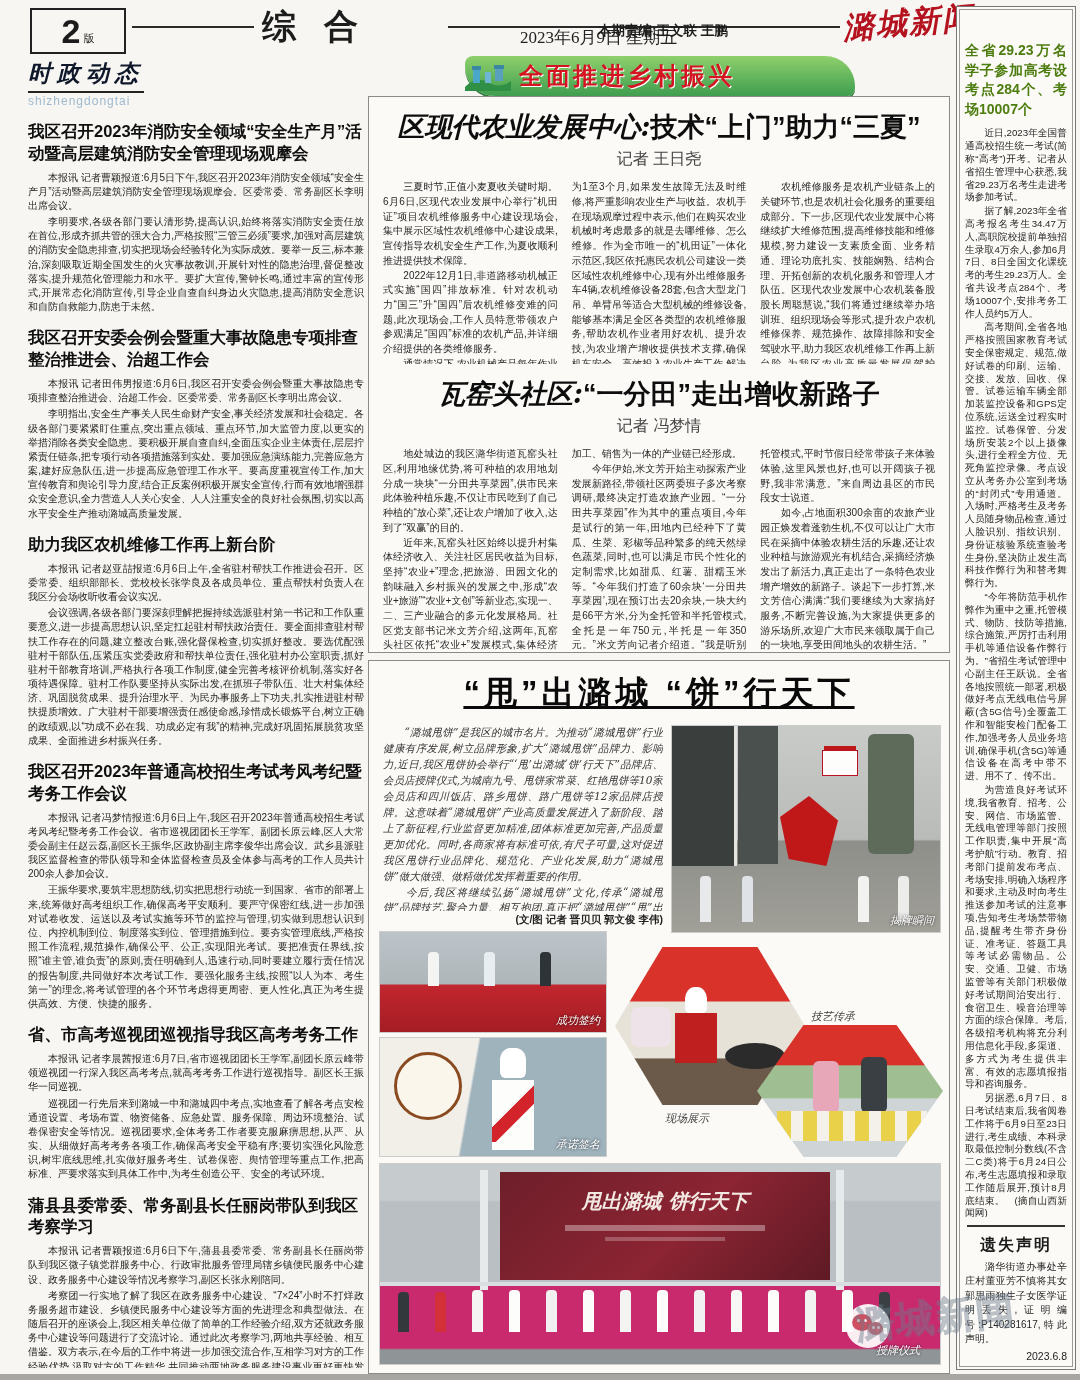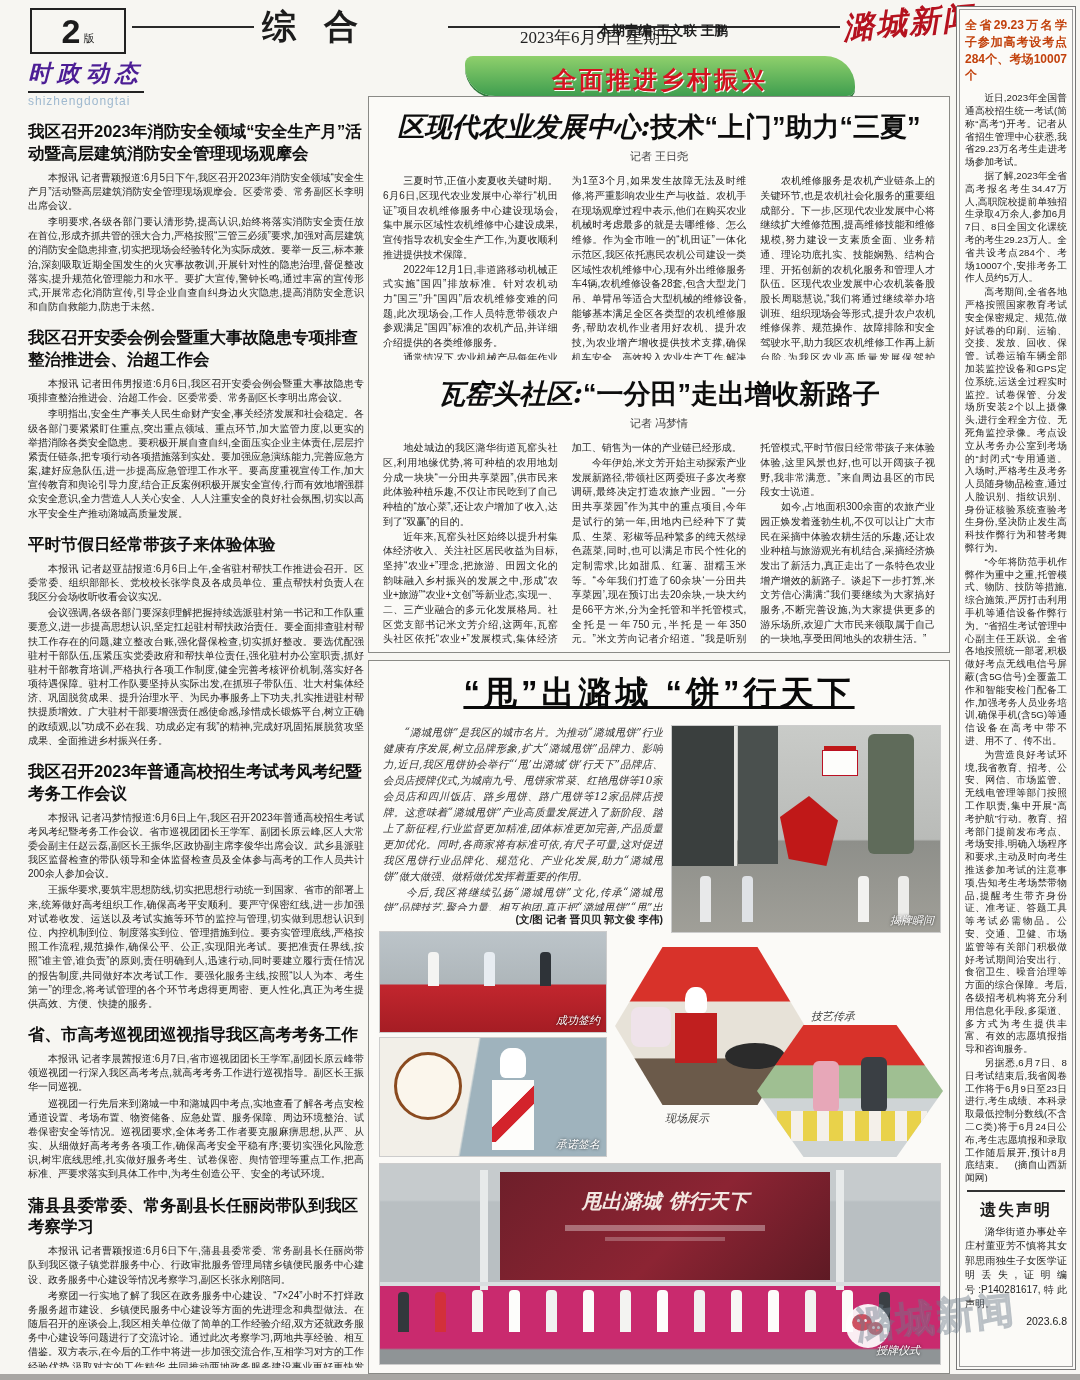--- a/index.html
+++ b/index.html
@@ -11,53 +11,53 @@
   .pagenum{font-size:34px;font-weight:bold;line-height:1;}
   .pagever{font-size:11px;align-self:flex-end;margin-bottom:6px;}
   .hline{height:2px;background:#2a2a2a;}
   .section{left:262px;top:4px;width:180px;font-size:34px;font-weight:bold;letter-spacing:28px;white-space:nowrap;}
   .hdate{left:520px;top:26px;font-size:17px;color:#222;font-family:"Liberation Serif",serif;}
   .heditors{left:598px;top:22px;font-size:13.5px;font-weight:bold;}
   .masthead{left:843px;top:2px;font-size:31px;font-weight:bold;color:#b5121f;
             font-family:"DejaVu Serif",serif;font-style:italic;transform:rotate(-5deg);letter-spacing:2px;}
   
   .leftcol{left:28px;top:58px;width:336px;height:1310px;overflow:hidden;}
-  .colhead{color:#4c1d95;font-size:23px;font-weight:bold;font-style:italic;letter-spacing:6px;
+  .colhead{color:#0f172a;font-size:23px;font-weight:bold;font-style:italic;letter-spacing:6px;
            border-bottom:2.5px solid #222;display:inline-block;padding-bottom:2px;}
   .colpinyin{color:#9fb9cf;font-size:12px;letter-spacing:1px;margin-top:1px;}
   .atitle{font-weight:bold;font-size:16.5px;line-height:1.32;margin:13px 0 6px;color:#101010;}
   .para{font-size:10px;line-height:1.42;text-align:justify;text-indent:2em;margin:0 0 2px;color:#262626;}
   
   .banner{left:465px;top:56px;width:390px;height:40px;background:linear-gradient(180deg,#8fd06c,#3f9e4f);
           border-radius:8px 30px 8px 30px;display:flex;align-items:center;gap:8px;
-          box-shadow:0 2px 0 #2f7a3c;flex-direction:column;}
+          box-shadow:0 2px 0 #2f7a3c;}
   .bannertext{color:#d41420;font-size:24px;font-weight:900;letter-spacing:3px;text-shadow:1px 1px 0 #fff;}
   .mbox{border:1.5px solid #8a8a86;background:#fbfaf7;}
   .mtitle{text-align:center;font-size:27px;color:#0d0d0d;margin-top:14px;line-height:1.2;}
   .mtitle .pre{font-family:"DejaVu Serif",serif;font-style:italic;font-weight:bold;}
   .mtitle .main{font-weight:900;}
-  .byline{text-align:center;font-size:11px;color:#444;margin-top:6px;}
+  .byline{text-align:center;font-size:16px;color:#444;margin-top:6px;}
   .mcols{display:flex;gap:14px;padding:10px 14px 8px;justify-content:flex-end;}
   .mcol{flex:1;font-size:10px;line-height:1.47;text-align:justify;white-space:pre-line;color:#262626;}
   
   .ftitle{text-align:center;font-size:33px;font-weight:900;letter-spacing:4px;margin-top:10px;color:#0a0a0a;text-decoration:underline;}
   .fintro{font-family:"DejaVu Serif",serif;font-style:italic;font-size:10.5px;line-height:1.52;
           text-align:justify;white-space:pre-line;color:#333;}
   .fsig{text-align:right;font-size:10.5px;font-weight:bold;margin-top:6px;color:#222;}
   .photo{overflow:hidden;border:1px solid #ccc;background:#9aa0a0;}
   .pcap{position:absolute;font-family:"DejaVu Serif",serif;font-style:italic;font-size:11px;color:#fff;
         text-shadow:0 0 3px rgba(0,0,0,.8);}
   .pcap.dark{color:#444;text-shadow:none;}
   .hex{clip-path:polygon(25% 0,75% 0,100% 50%,75% 100%,25% 100%,0 50%);border:none;}
   .fig{position:absolute;bottom:8%;width:11px;height:46px;border-radius:4px 4px 0 0;}
   
   .sidebar{left:956px;top:6px;width:118px;height:1362px;border:1.5px solid #777;background:#fbfaf7;
            box-shadow:inset 0 0 0 2px #fbfaf7, inset 0 0 0 3px #999;}
   .sb-inner{position:absolute;left:8px;top:10px;width:102px;}
-  .sbtitle{font-size:12px;font-weight:900;line-height:1.4;text-align:justify;color:#c2410c;}
+  .sbtitle{font-size:14px;font-weight:900;line-height:1.4;text-align:justify;color:#4d7c0f;margin-top:24px;}
   .sbbody{margin-top:8px;height:1090px;overflow:hidden;}
   .sbp{font-size:9.7px;line-height:1.32;text-align:justify;text-indent:2em;margin:0 0 1px;color:#262626;}
   .sbdivider{height:1.5px;background:#333;margin:8px 2px;}
   .noticetitle{text-align:center;font-size:16px;font-weight:900;letter-spacing:2px;margin:4px 0;}
   .noticebody{font-size:10px;line-height:1.45;text-align:justify;text-indent:2em;color:#262626;}
   .noticedate{text-align:right;font-size:10.5px;margin-top:3px;}
   .watermark{left:856px;top:1292px;font-size:38px;font-weight:900;color:#8a97a5;opacity:.45;
              letter-spacing:2px;transform:rotate(-6deg);-webkit-text-stroke:1px #6c7b8a;white-space:nowrap;}
   .wechat{width:44px;height:44px;border-radius:50%;background:#fff;opacity:.92;position:absolute;}
   .wechat .b1,.wechat .b2{position:absolute;background:#cf5560;border-radius:50%;}
@@ -91,21 +91,21 @@
       <div class="atitle">我区召开2023年消防安全领域“安全生产月”活动暨高层建筑消防安全管理现场观摩会</div>
       <p class="para">本报讯  记者曹颖报道:6月5日下午,我区召开2023年消防安全领域“安全生产月”活动暨高层建筑消防安全管理现场观摩会。区委常委、常务副区长李明出席会议。</p>
       <p class="para">李明要求,各级各部门要认清形势,提高认识,始终将落实消防安全责任放在首位,形成齐抓共管的强大合力,严格按照“三管三必须”要求,加强对高层建筑的消防安全隐患排查,切实把现场会经验转化为实际成效。要举一反三,标本兼治,深刻吸取近期全国发生的火灾事故教训,开展针对性的隐患治理,督促整改落实,提升规范化管理能力和水平。要扩大宣传,警钟长鸣,通过丰富的宣传形式,开展常态化消防宣传,引导企业自查自纠身边火灾隐患,提高消防安全意识和自防自救能力,防患于未然。</p>
     </div>
     <div>
       <div class="atitle">我区召开安委会例会暨重大事故隐患专项排查整治推进会、治超工作会</div>
       <p class="para">本报讯  记者田伟男报道:6月6日,我区召开安委会例会暨重大事故隐患专项排查整治推进会、治超工作会。区委常委、常务副区长李明出席会议。</p>
       <p class="para">李明指出,安全生产事关人民生命财产安全,事关经济发展和社会稳定。各级各部门要紧紧盯住重点,突出重点领域、重点环节,加大监管力度,以更实的举措消除各类安全隐患。要积极开展自查自纠,全面压实企业主体责任,层层拧紧责任链条,把专项行动各项措施落到实处。要加强应急演练能力,完善应急方案,建好应急队伍,进一步提高应急管理工作水平。要高度重视宣传工作,加大宣传教育和舆论引导力度,结合正反案例积极开展安全宣传,行而有效地增强群众安全意识,全力营造人人关心安全、人人注重安全的良好社会氛围,切实以高水平安全生产推动潞城高质量发展。</p>
     </div>
     <div>
-      <div class="atitle">平时节假日经常带孩子来体验体验</div>
+      <div class="atitle">助力我区农机维修工作再上新台阶</div>
       <p class="para">本报讯  记者赵亚喆报道:6月6日上午,全省驻村帮扶工作推进会召开。区委常委、组织部部长、党校校长张学良及各成员单位、重点帮扶村负责人在我区分会场收听收看会议实况。</p>
       <p class="para">会议强调,各级各部门要深刻理解把握持续选派驻村第一书记和工作队重要意义,进一步提高思想认识,坚定扛起驻村帮扶政治责任。要全面排查驻村帮扶工作存在的问题,建立整改台账,强化督保检查,切实抓好整改。要选优配强驻村干部队伍,压紧压实党委政府和帮扶单位责任,强化驻村办公室职责,抓好驻村干部教育培训,严格执行各项工作制度,健全完善考核评价机制,落实好各项待遇保障。驻村工作队要坚持从实际出发,在抓班子带队伍、壮大村集体经济、巩固脱贫成果、提升治理水平、为民办事服务上下功夫,扎实推进驻村帮扶提质增效。广大驻村干部要增强责任感使命感,珍惜成长锻炼平台,树立正确的政绩观,以“功成不必在我、功成必定有我”的精神,完成好巩固拓展脱贫攻坚成果、全面推进乡村振兴任务。</p>
     </div>
     <div>
       <div class="atitle">我区召开2023年普通高校招生考试考风考纪暨考务工作会议</div>
       <p class="para">本报讯  记者冯梦情报道:6月6日上午,我区召开2023年普通高校招生考试考风考纪暨考务工作会议。省市巡视团团长王学军、副团长原云峰,区人大常委会副主任赵云磊,副区长王振华,区政协副主席李俊华出席会议。武乡县派驻我区监督检查的带队领导和全体监督检查员及全体参与高考的工作人员共计200余人参加会议。</p>
       <p class="para">王振华要求,要筑牢思想防线,切实把思想行动统一到国家、省市的部署上来,统筹做好高考组织工作,确保高考平安顺利。要严守保密红线,进一步加强对试卷收发、运送以及考试实施等环节的监控与管理,切实做到思想认识到位、内控机制到位、制度落实到位、管理措施到位。要夯实管理底线,严格按照工作流程,规范操作,确保公平、公正,实现阳光考试。要把准责任界线,按照“谁主管,谁负责”的原则,责任明确到人,迅速行动,同时要建立履行责任情况的报告制度,共同做好本次考试工作。要强化服务主线,按照“以人为本、考生第一”的理念,将考试管理的各个环节考虑得更周密、更人性化,真正为考生提供高效、方便、快捷的服务。</p>
     </div>
     <div>
       <div class="atitle">省、市高考巡视团巡视指导我区高考考务工作</div>

